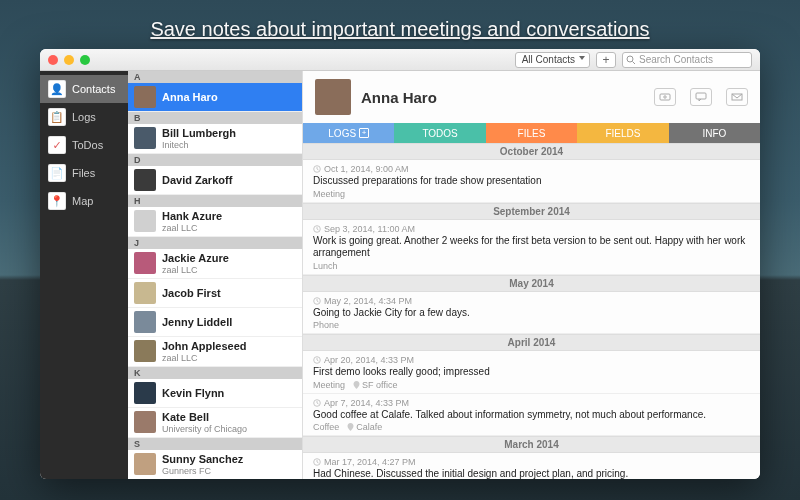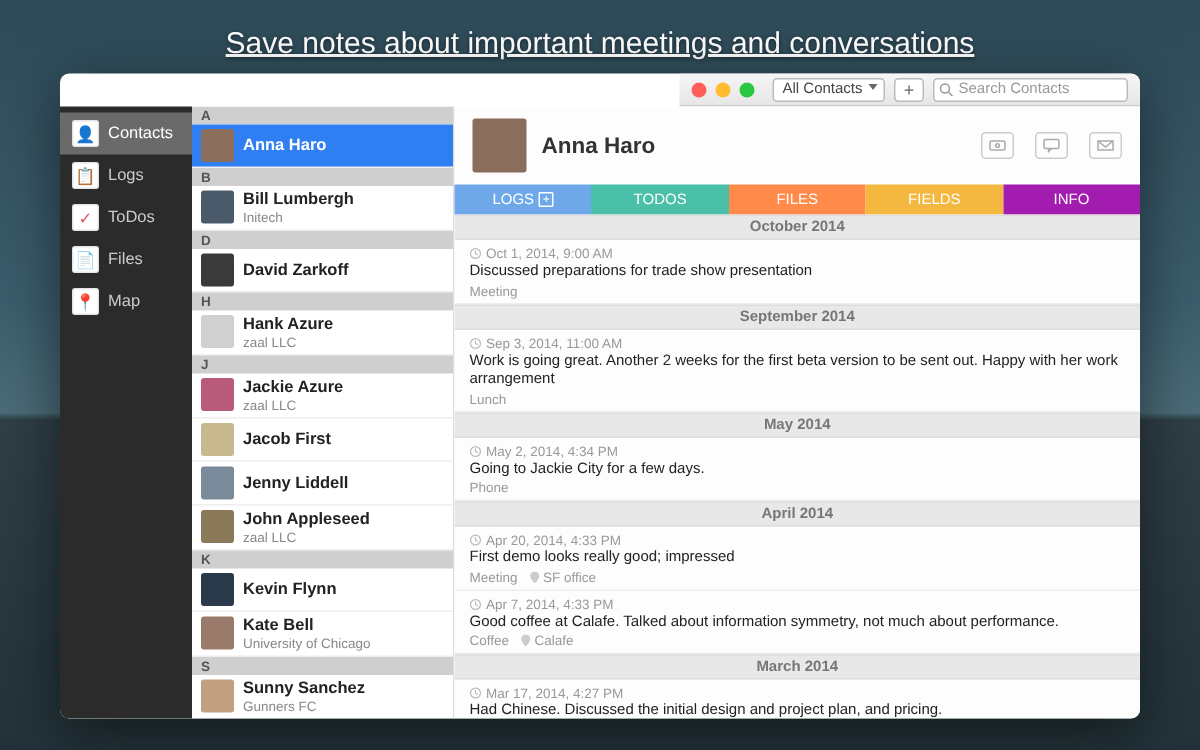--- a/index.html
+++ b/index.html
@@ -1,19 +1,19 @@
 <!DOCTYPE html>
 <html><head>
 <meta charset="utf-8">
 <style>
   * { box-sizing: border-box; margin: 0; padding: 0; }
   html, body { width: 800px; height: 500px; overflow: hidden; font-family: -apple-system, "Helvetica Neue", Arial, sans-serif; font-size: 11px; }
   body { background: linear-gradient(to bottom, #2e4a58 0%, #3b5d6c 40%, #4a6c78 55%, #2f3f45 56%, #23333a 100%); display:flex; flex-direction:column; align-items:center; }
   .caption { color:#fff; font-size:20px; font-weight:400; margin-top:18px; text-shadow:0 1px 3px rgba(0,0,0,.5);text-decoration:underline;}
-  .window { width:720px; height:430px; margin-top:8px; border-radius:6px; overflow:hidden; background:#fff; box-shadow:0 10px 40px rgba(0,0,0,.5); display:flex; flex-direction:column;align-items:flex-end;}
+  .window { width:720px; height:430px; margin-top:8px; border-radius:6px; overflow:hidden; background:#fff; box-shadow:0 10px 40px rgba(0,0,0,.5); display:flex; flex-direction:column;}
   .titlebar { height:22px; background:linear-gradient(#f6f6f6,#e6e6e6); display:flex; align-items:center; padding:0 8px; gap:6px; border-bottom:1px solid #ccc;}
   .traffic { width:10px; height:10px; border-radius:50%; }
   .t-red{background:#ff5f57;} .t-yel{background:#febc2e;} .t-grn{background:#28c840;}
   .tb-spacer{flex:1;}
   .tb-select{height:16px;font-size:10px;background:#fff;border:1px solid #bbb;border-radius:3px;padding:0 14px 0 6px;color:#444;display:flex;align-items:center;position:relative;}
   .tb-select:after{content:"";position:absolute;right:4px;top:3px;width:0;height:0;border-left:3px solid transparent;border-right:3px solid transparent;border-top:4px solid #666;}
   .tb-plus{width:20px;height:16px;border:1px solid #bbb;border-radius:3px;background:#fff;color:#666;display:flex;align-items:center;justify-content:center;font-size:12px;line-height:1;}
   .tb-search{width:130px;height:16px;border:1px solid #bbb;border-radius:3px;background:#fff;color:#999;font-size:10px;padding:0 4px 0 16px;display:flex;align-items:center;position:relative;}
   .tb-search svg{position:absolute;left:3px;top:2px;}
   .body{flex:1;display:flex;min-height:0;}
@@ -34,21 +34,21 @@
   .sub{font-size:9px;color:#888;}
   
   .detail{flex:1;display:flex;flex-direction:column;min-width:0;background:#fdfdfd;}
   .dhead{display:flex;align-items:center;padding:8px 12px;gap:10px;}
   .dhead .avatar{width:36px;height:36px;background:#8a6d5a;}
   .dname{font-size:15px;font-weight:600;color:#333;}
   .dspace{flex:1;}
   .dact{width:22px;height:18px;border:1px solid #ccc;border-radius:3px;margin-left:4px;display:flex;align-items:center;justify-content:center;color:#888;}
   .tabs{display:flex;height:20px;font-size:10px;color:#fff;}
   .tab{flex:1;display:flex;align-items:center;justify-content:center;gap:3px;cursor:pointer;}
-  .tab.logs{background:#6fa8e8;} .tab.todos{background:#4ac0a8;} .tab.files{background:#ff8a4a;} .tab.fields{background:#f4b740;} .tab.info{background:#a21caf;}
+  .tab.logs{background:#6fa8e8;} .tab.todos{background:#4ac0a8;} .tab.files{background:#ff8a4a;} .tab.fields{background:#f4b740;} .tab.info{background:#737373;}
   .plusbox{width:10px;height:10px;border:1px solid #fff;border-radius:1px;display:flex;align-items:center;justify-content:center;font-size:8px;line-height:1;}
   .feed{flex:1;overflow:hidden;}
   .month{background:#e8e8e8;color:#777;text-align:center;font-size:10px;font-weight:600;padding:2px 0;border-top:1px solid #ddd;border-bottom:1px solid #ddd;}
   .entry{padding:4px 10px 3px;border-bottom:1px solid #eee;}
   .etime{font-size:9px;color:#999;display:flex;align-items:center;gap:3px;}
   .etime svg{flex-shrink:0;}
   .etext{font-size:10px;color:#222;margin-top:1px;line-height:1.25;}
   .etags{font-size:9px;color:#999;margin-top:1px;display:flex;gap:8px;}
   .etag{display:flex;align-items:center;gap:2px;}
 </style>

